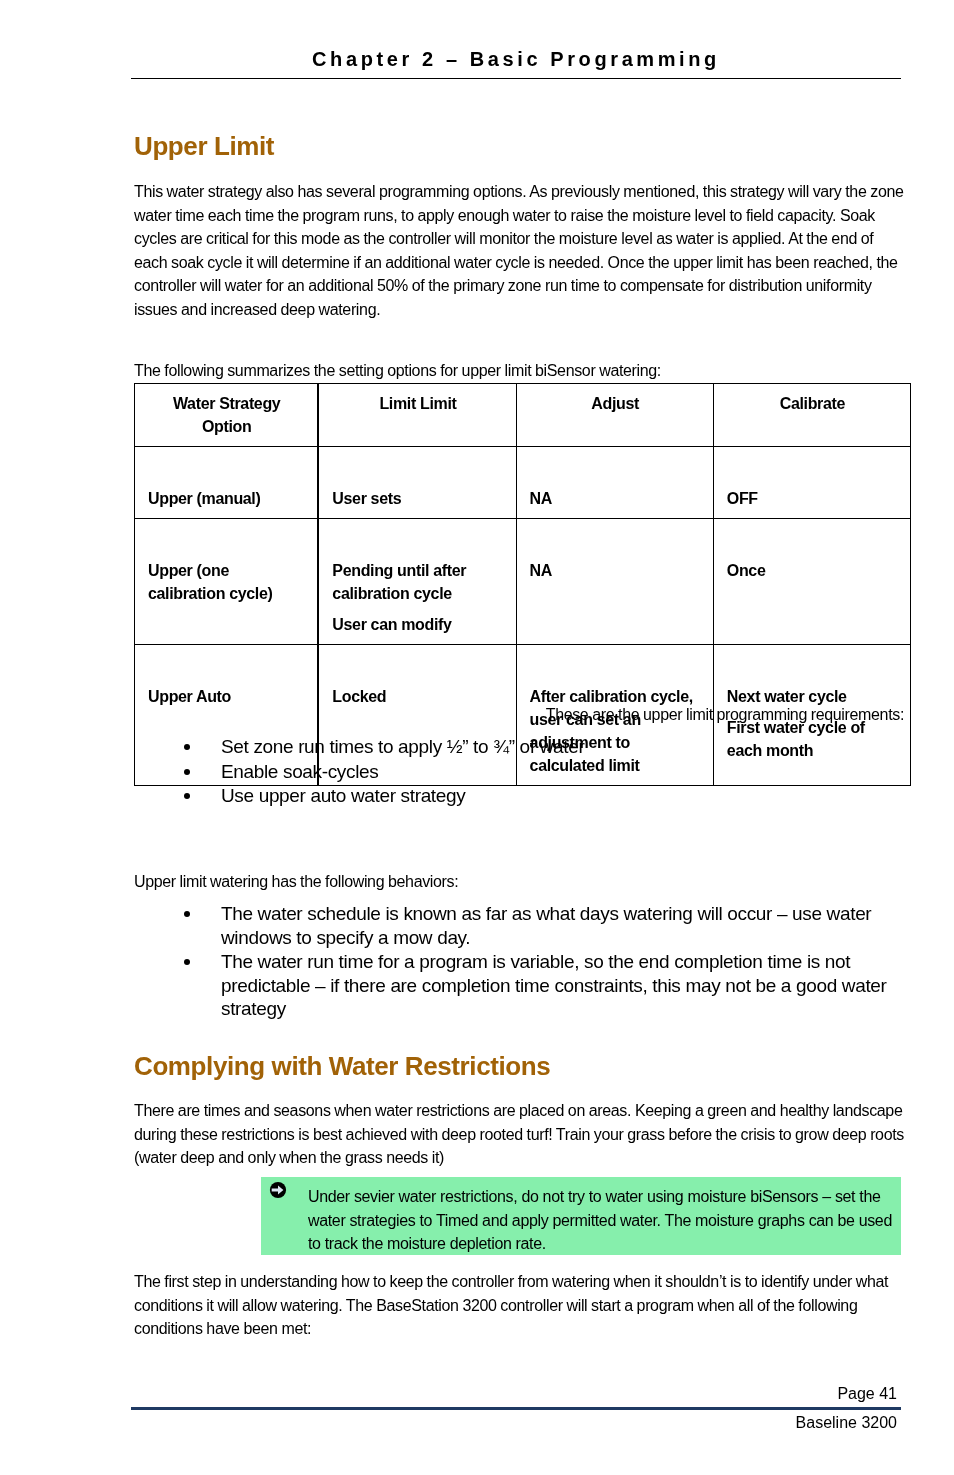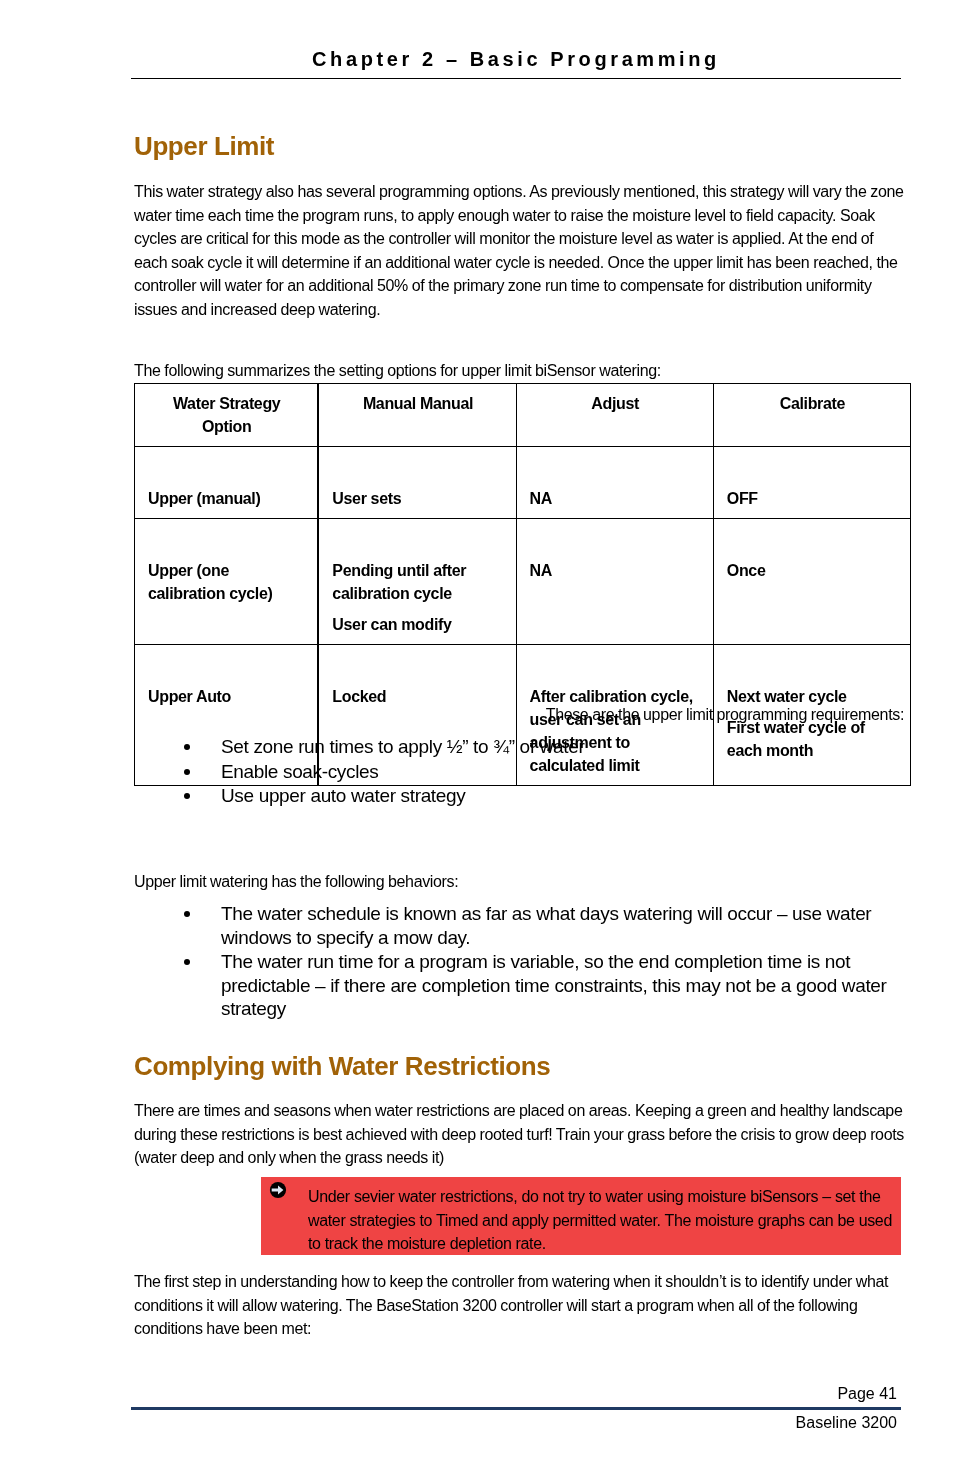--- a/index.html
+++ b/index.html
@@ -28,21 +28,21 @@
   table.opts .col3 { width: 172px; }
   table.opts .col4 { width: 172px; }
   .cell-line { display: block; margin-top: 32px; }
   .cell-line + .cell-line.gap { margin-top: 8px; }
 
   ul.bullets { position: absolute; left: 121px; width: 770px; margin: 0; padding: 0; list-style: none;
     font-size: 19px; letter-spacing: -0.35px; line-height: 23.5px; }
   ul.bullets li { position: relative; padding-left: 87px; margin: 0 0 1px 0; }
   ul.bullets li .dot { position: absolute; left: 50px; top: 9px; width: 6px; height: 6px; background: #000; border-radius: 50%; }
 
-  .note { position: absolute; left: 248px; top: 1177px; width: 640px; height: 78px; background: #ef4444; }
+  .note { position: absolute; left: 248px; top: 1177px; width: 640px; height: 78px; background: #86efac; }
   .note .arrow { position: absolute; left: 8px; top: 4px; width: 18px; height: 18px; }
   .note .note-text { position: absolute; left: 47px; top: 8px; width: 590px; line-height: 23.5px; font-size: 16px;
     letter-spacing: -0.35px; }
 
   .foot-page { position: absolute; right: 70px; top: 1385px; font-size: 16px; }
   .foot-rule { position: absolute; left: 118px; top: 1407px; width: 770px; height: 0; border-top: 3px solid #1f3a63; }
   .foot-name { position: absolute; right: 70px; top: 1414px; font-size: 16px; text-align: right; }
 </style>
 </head>
 <body>
@@ -55,21 +55,21 @@
   <h2 style="top:131px;">Upper Limit</h2>
 
   <p class="para" style="top:180px;">This water strategy also has several programming options.  As previously mentioned, this strategy will vary the zone water time each time the program runs, to apply enough water to raise the moisture level to field capacity.  Soak cycles are critical for this mode as the controller will monitor the moisture level as water is applied.  At the end of each soak cycle it will determine if an additional water cycle is needed.  Once the upper limit has been reached, the controller will water for an additional 50% of the primary zone run time to compensate for distribution uniformity issues and increased deep watering.</p>
 
   <p class="para" style="top:359px;">The following summarizes the setting options for upper limit biSensor watering:</p>
 
   <table class="opts">
     <thead>
       <tr>
         <th class="first col1" style="height:45px;">Water Strategy Option</th>
-        <th class="col2">Manual Manual</th>
+        <th class="col2">Limit Limit</th>
         <th class="col3">Adjust</th>
         <th class="col4">Calibrate</th>
       </tr>
     </thead>
     <tbody>
       <tr>
         <td class="first">
             <span class="cell-line">Upper (manual)</span>
           </td>
         <td>

